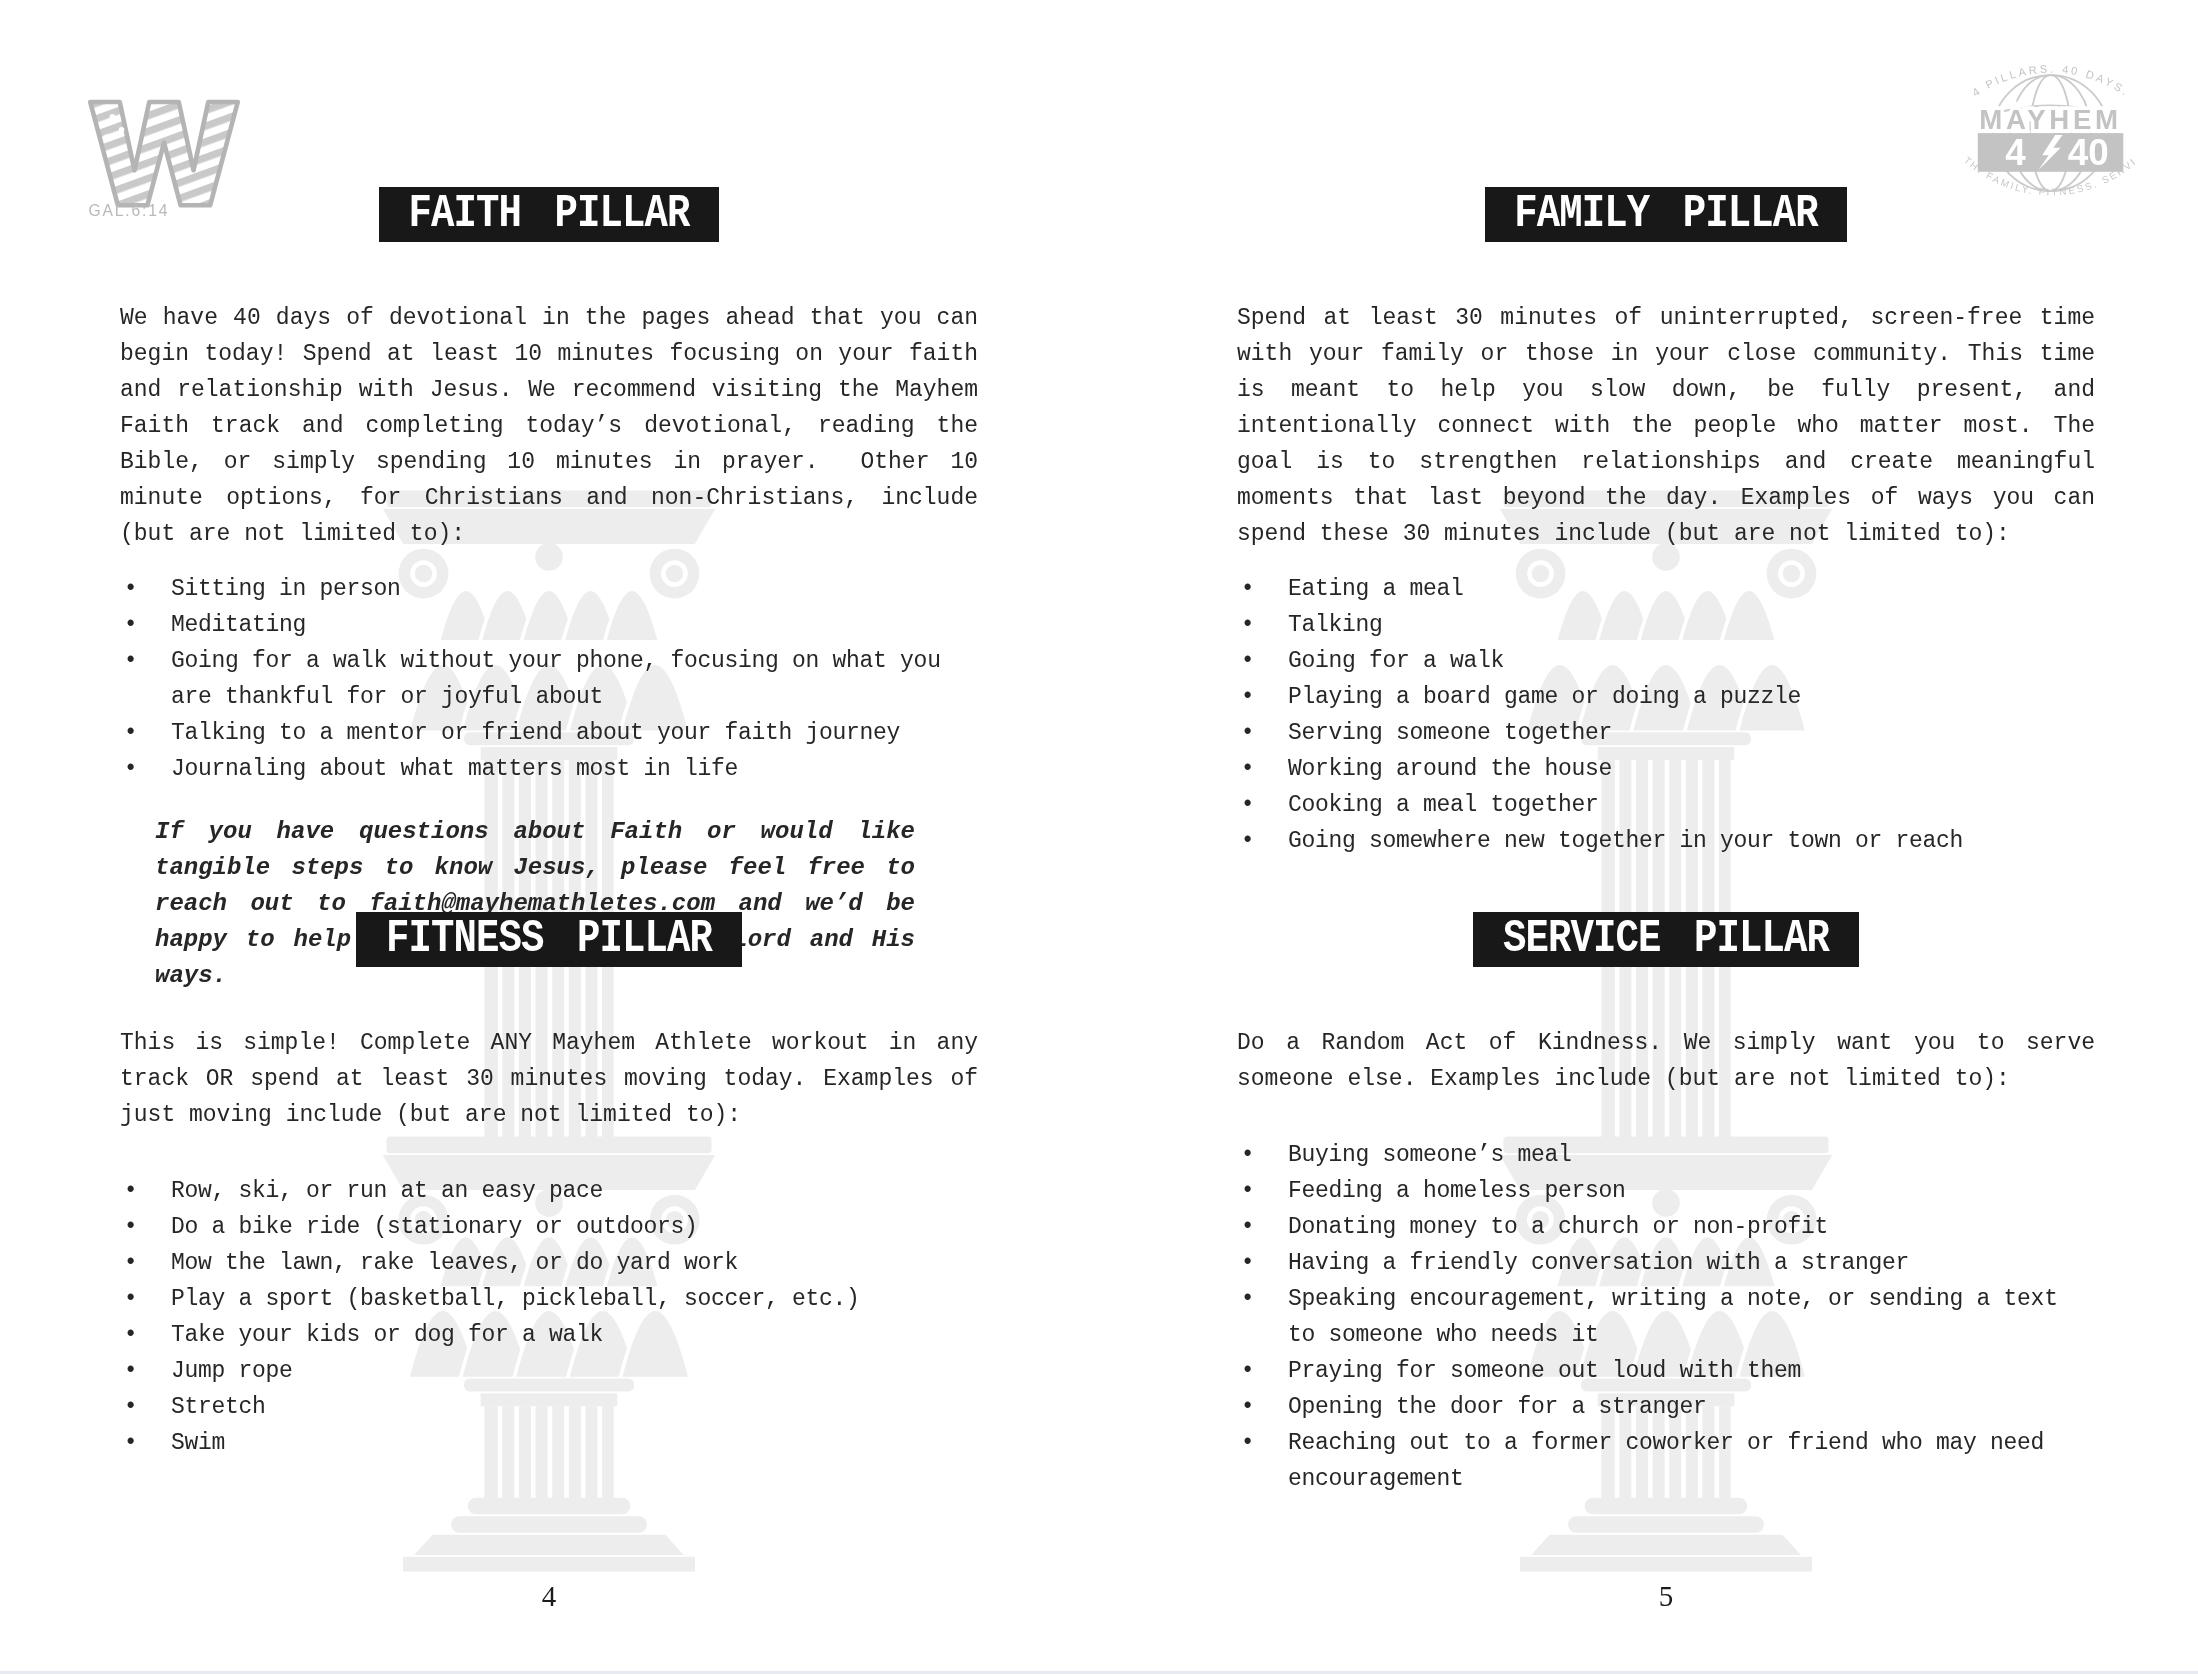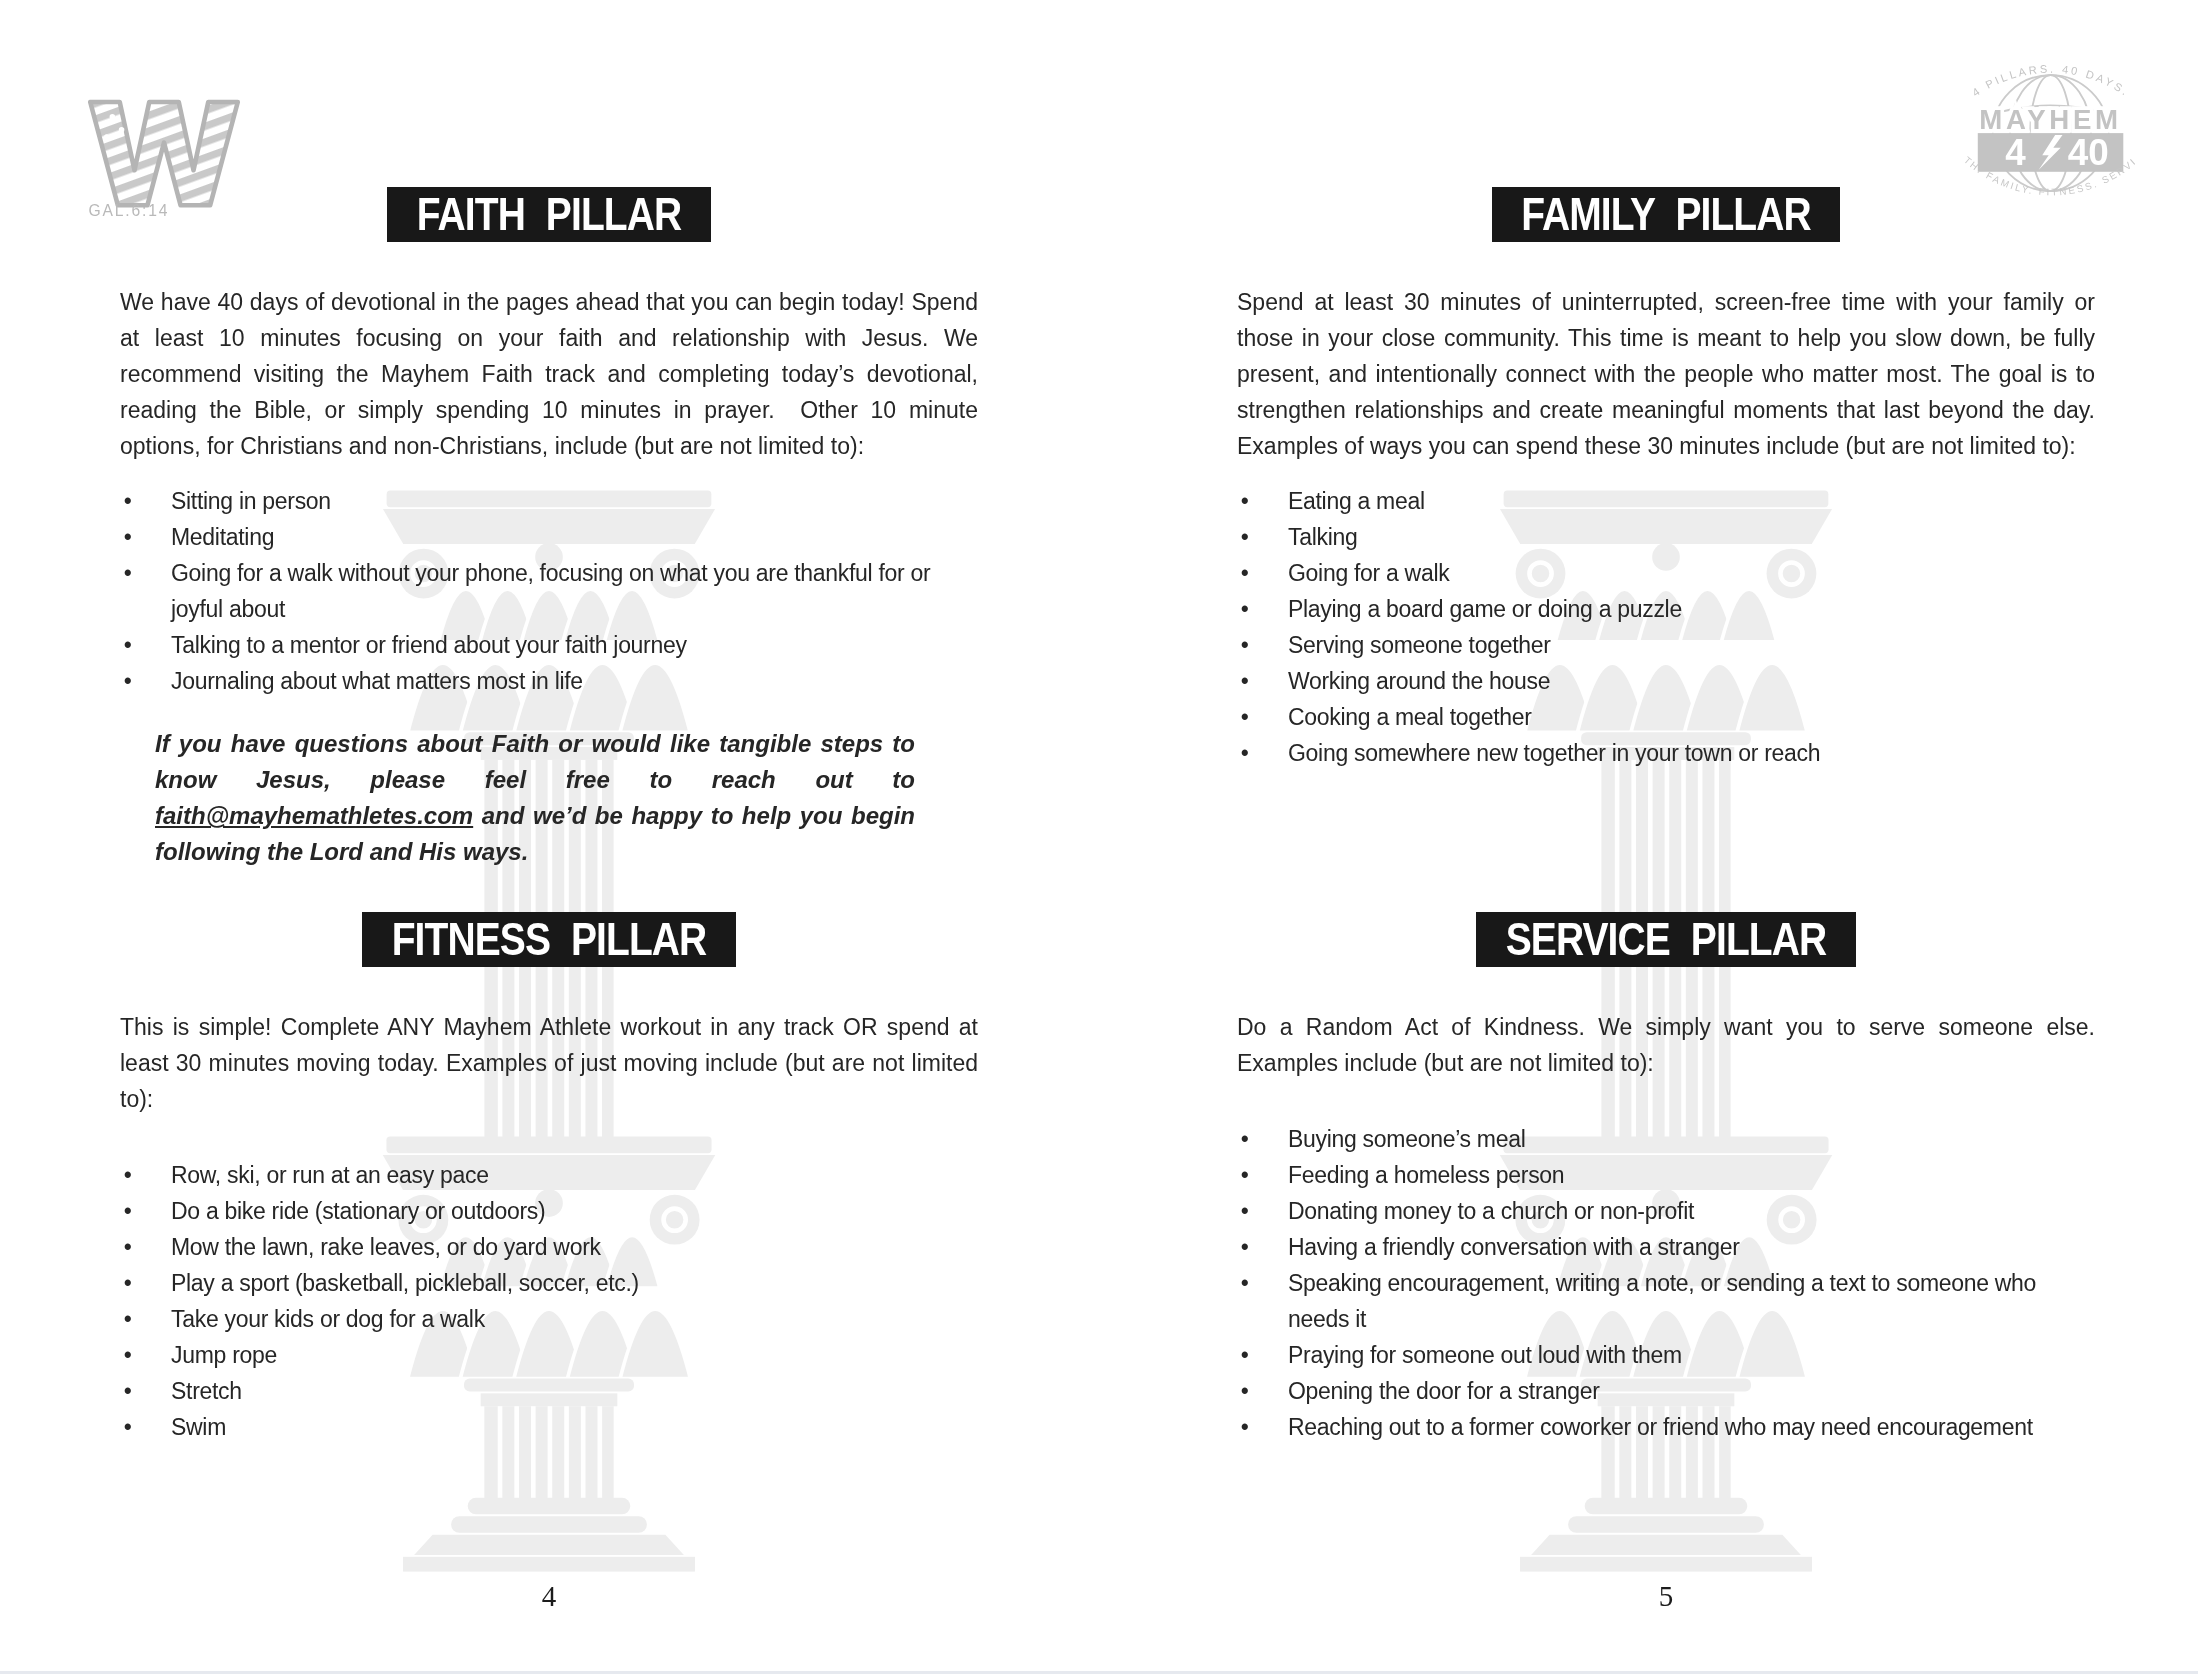--- a/index.html
+++ b/index.html
@@ -3,28 +3,28 @@
 <meta charset="utf-8">
 <style>
   html,body{margin:0;padding:0;background:#ffffff;}
   .spread{position:relative;width:2198px;height:1676px;background:#ffffff;overflow:hidden;
           font-family:"Liberation Sans",sans-serif;color:#262626;}
   .page{position:absolute;top:0;height:100%;width:1099px;}
   .page--left{left:0;}
   .page--right{left:1099px;}
   .content{position:absolute;top:0;bottom:0;left:120px;width:858px;z-index:2;}
   .page--right .content{left:138px;}
-  .section{position:absolute;left:0;right:0;}
+  .section{position:absolute;left:0;right:0;font-family:Liberation Mono, monospace;}
   .section--one{top:187px;}
   .section--two{top:912px;}
   .header-row{text-align:center;}
   .pillar-bar{display:inline-block;background:#181818;height:55px;padding:0 29.5px;}
   .pillar-title{display:inline-block;font-weight:bold;font-size:39px;line-height:55px;color:#ffffff;
                 letter-spacing:-0.9px;word-spacing:11px;transform:scaleY(1.18);white-space:nowrap;}
-  .para{margin:42px 0 0 0;font-size:23px;line-height:36px;text-align:justify;}
+  .para{margin:58px 0 0 0;font-size:23px;line-height:36px;text-align:justify;}
   .bullets{list-style:none;margin:19.4px 0 0 0;padding:0;}
   .section--two .bullets{margin-top:40px;}
   .bullets li{position:relative;padding-left:51px;line-height:36px;font-size:23px;letter-spacing:-0.3px;}
   .bullets li::before{content:"\2022";position:absolute;left:3.7px;top:0;}
   .note{margin:27px 63px 12px 35px;font-size:24px;line-height:36px;font-weight:bold;font-style:italic;text-align:justify;}
   .email{text-decoration:underline;cursor:pointer;}
   .page-number{position:absolute;left:0;right:0;top:1580px;text-align:center;
                font-family:"Liberation Serif",serif;font-size:29px;color:#1c1c1c;}
   .wm{position:absolute;z-index:1;}
   .wm--top{top:485px;width:388px;height:655px;}

